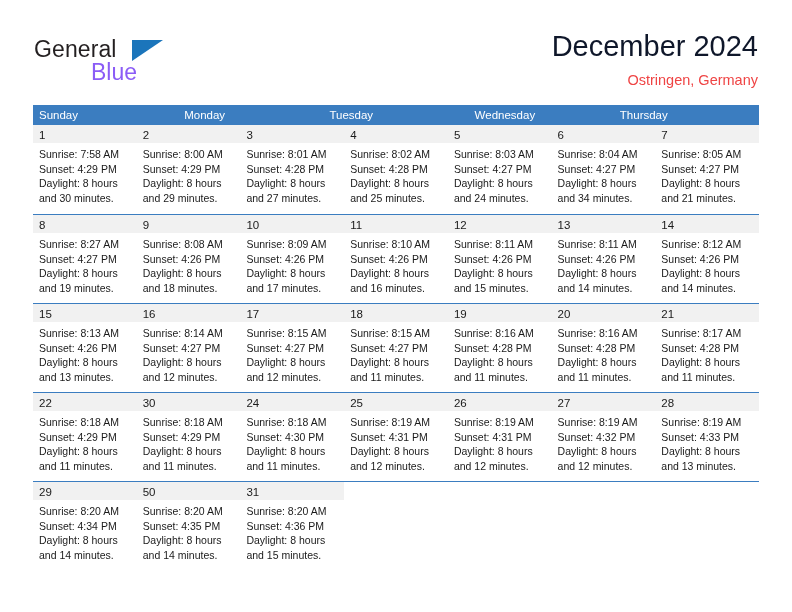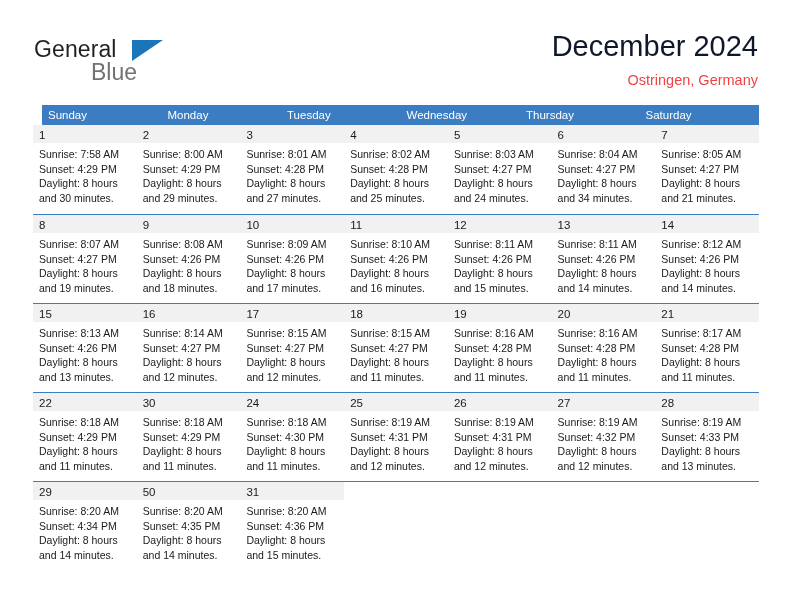--- a/index.html
+++ b/index.html
@@ -43,21 +43,21 @@
     font-size: 23px;
     letter-spacing: 0.1px;
     color: #231f20;
     line-height: 27px;
   }
   .logo-blue {
     position: absolute;
     left: 57px;
     top: 23px;
     font-size: 23px;
-    color: #737373;
+    color: #8b5cf6;
     line-height: 27px;
   }
   .logo-triangle {
     position: absolute;
     left: 98px;
     top: 4px;
     width: 0;
     height: 0;
     border-left: 31px solid #1b75bb;
     border-bottom: 21px solid transparent;
@@ -87,21 +87,20 @@
   .calendar {
     position: absolute;
     left: 33px;
     top: 105px;
     width: 726px;
   }
   .weekday-row {
     display: flex;
     background: #3b7dc0;
     height: 20px;
-    margin-left: 9px;
   }
   .weekday {
     flex: 1 1 0;
     color: #ffffff;
     font-size: 11.5px;
     line-height: 20px;
     padding-left: 6px;
     box-sizing: border-box;
     white-space: nowrap;
   }
@@ -166,21 +165,20 @@
 
   </div>
 
   <div class="calendar">
     <div class="weekday-row">
         <div class="weekday">Sunday</div>
         <div class="weekday">Monday</div>
         <div class="weekday">Tuesday</div>
         <div class="weekday">Wednesday</div>
         <div class="weekday">Thursday</div>
-        <div class="weekday">Saturday</div>
       </div>
     <div>
         <div class="week first">
           <div class="day-cell">
             <div class="day-band"><span class="day-num">1</span></div>
             <div class="day-body">
               <div class="day-line">Sunrise: 7:58 AM</div>
               <div class="day-line">Sunset: 4:29 PM</div>
               <div class="day-line">Daylight: 8 hours</div>
               <div class="day-line">and 30 minutes.</div>
@@ -238,21 +236,21 @@
               <div class="day-line">Sunset: 4:27 PM</div>
               <div class="day-line">Daylight: 8 hours</div>
               <div class="day-line">and 21 minutes.</div>
             </div>
           </div>
         </div>
         <div class="week">
           <div class="day-cell">
             <div class="day-band"><span class="day-num">8</span></div>
             <div class="day-body">
-              <div class="day-line">Sunrise: 8:07 AM</div>
+              <div class="day-line">Sunrise: 8:27 AM</div>
               <div class="day-line">Sunset: 4:27 PM</div>
               <div class="day-line">Daylight: 8 hours</div>
               <div class="day-line">and 19 minutes.</div>
             </div>
           </div>
           <div class="day-cell">
             <div class="day-band"><span class="day-num">9</span></div>
             <div class="day-body">
               <div class="day-line">Sunrise: 8:08 AM</div>
               <div class="day-line">Sunset: 4:26 PM</div>

